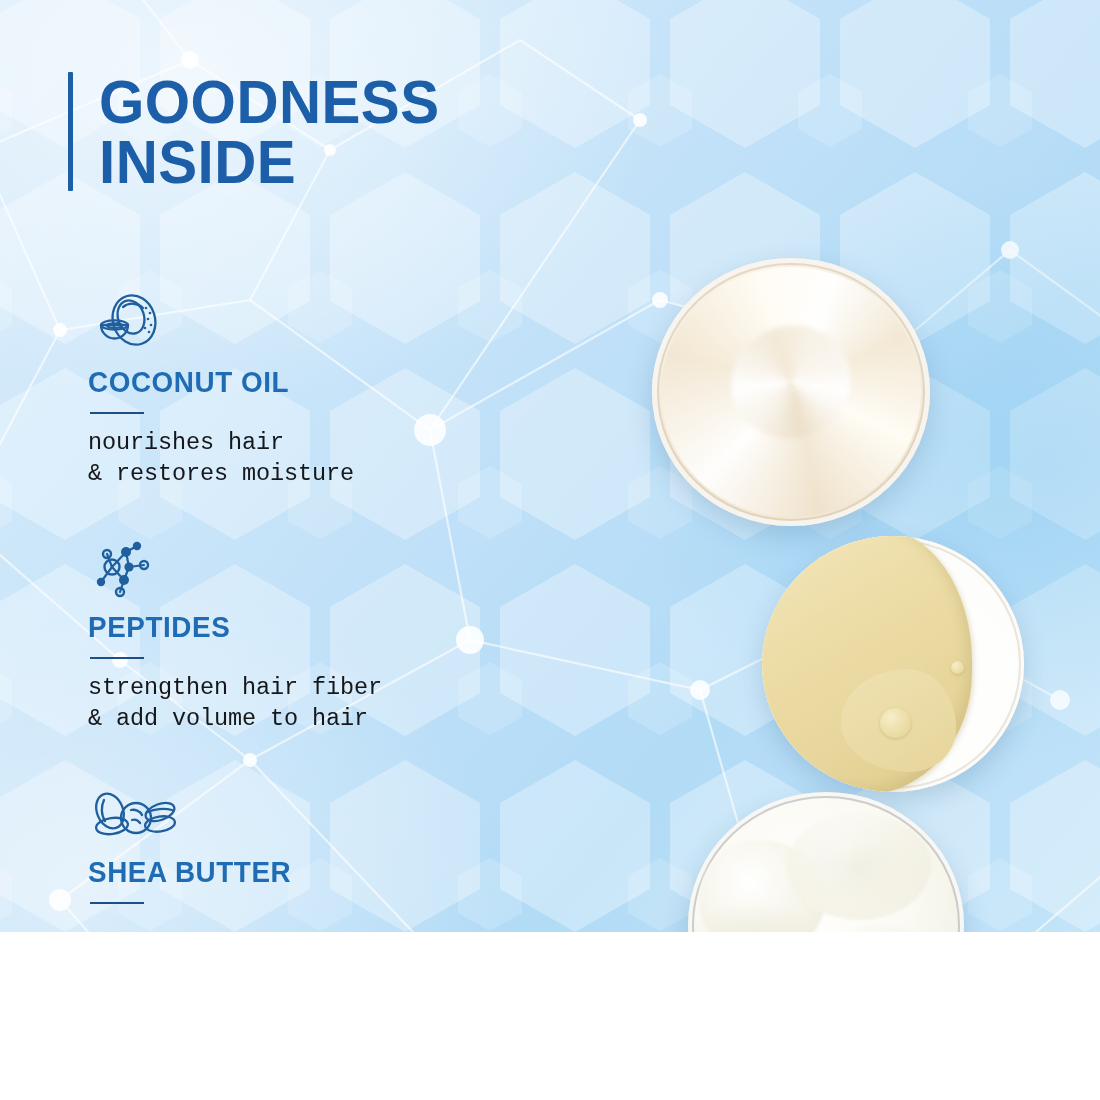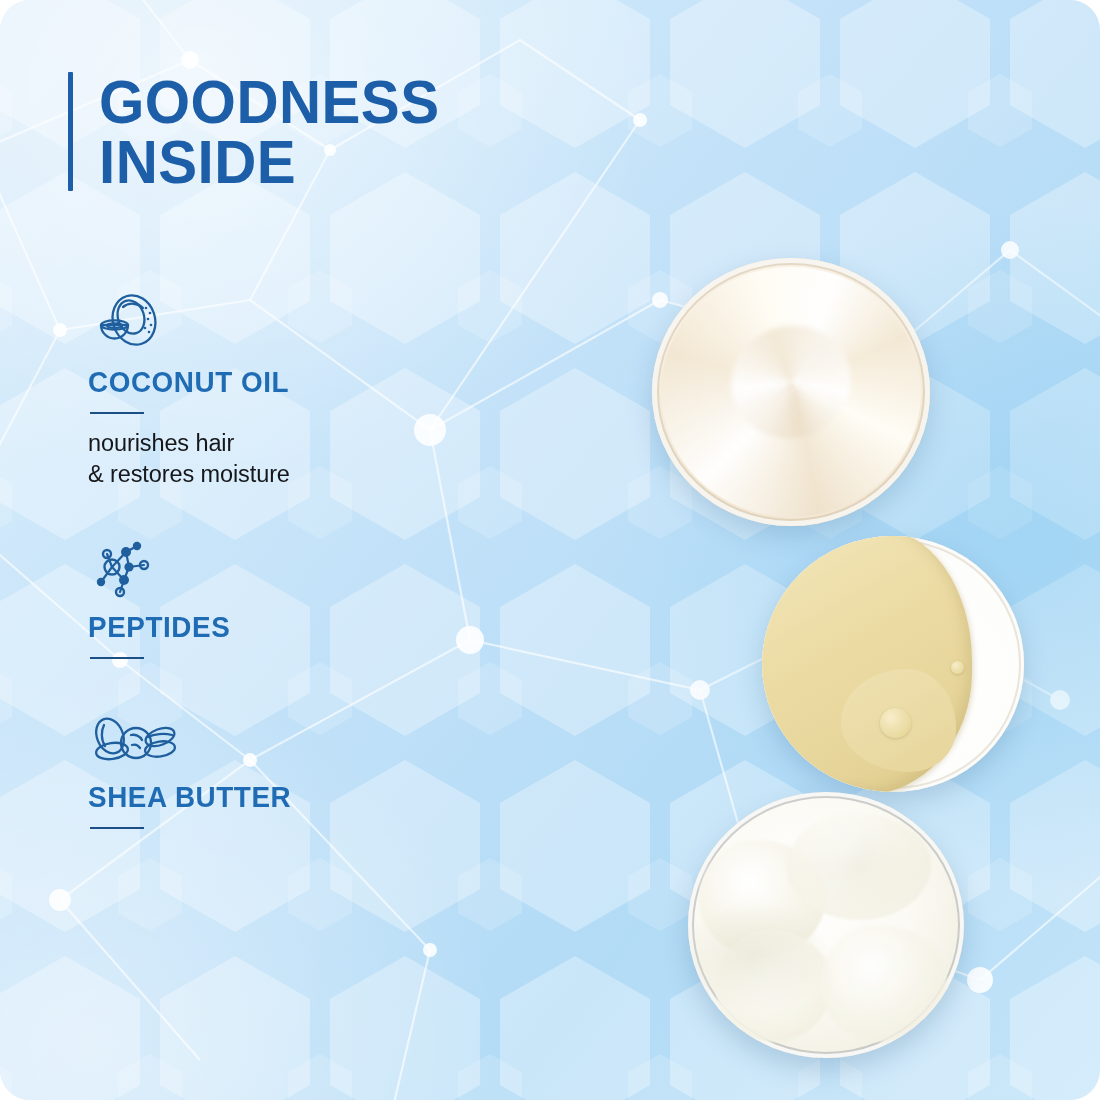--- a/index.html
+++ b/index.html
@@ -3,25 +3,24 @@
 <meta charset="utf-8">
 <style>
   html, body {
     margin: 0;
     padding: 0;
     background: #ffffff;
   }
   #infographic {
     position: relative;
     width: 1100px;
-    height: 1100px;
+    height: 932px;
     overflow: hidden;
     font-family: "DejaVu Sans", sans-serif;
     background: linear-gradient(130deg, #dcedfa 0%, #cfe8fa 22%, #bfe0f8 48%, #b2dbf6 70%, #c3e4f9 100%);
-    border-radius: 30px;
   }
 
   
   .bg-layer {
     position: absolute;
     inset: 0;
     pointer-events: none;
   }
   .bg-hexes { opacity: 1; }
   .bg-network { opacity: 1; }
@@ -89,21 +88,21 @@
     transform-origin: left center;
     white-space: nowrap;
   }
   .ing-rule {
     width: 54px;
     height: 2px;
     background: #1b4f86;
     margin: 13px 0 14px 2px;
   }
   .ing-desc {
-    font-family: Liberation Sans, sans-serif;
+    font-family: Liberation Mono, monospace;
     font-weight: 400;
     font-size: 23.5px;
     line-height: 1.30;
     color: #15171a;
     white-space: pre-line;
     letter-spacing: -0.1px;
   }
 
   
   .product-stack { position: absolute; inset: 0; pointer-events: none; }
@@ -354,20 +353,22 @@
             <circle cx="38" cy="15" r="5"></circle>
             <circle cx="49" cy="9" r="4.2"></circle>
             <circle cx="41" cy="30" r="4.6"></circle>
             <circle cx="36" cy="43" r="5"></circle>
             <circle cx="13" cy="45" r="4.2"></circle>
           </g>
         </svg>
       </div>
       <div class="ing-title">PEPTIDES</div>
       <div class="ing-rule"></div>
+      <div class="ing-desc">strengthen hair fiber
+&amp; add volume to hair</div>
     </div>
 
     <div class="ingredient">
       <div class="ing-icon">
         <svg width="92" height="56" viewBox="0 0 92 56" aria-hidden="true">
           <g fill="none" stroke="#1f5f9e" stroke-width="2.3" stroke-linecap="round" stroke-linejoin="round">
             <ellipse cx="22" cy="23" rx="13" ry="18" transform="rotate(-22 22 23)"></ellipse>
             <path d="M16,12 C13,18 13,27 17,33"></path>
             <ellipse cx="24" cy="38" rx="16" ry="8" transform="rotate(-8 24 38)"></ellipse>
             <circle cx="48" cy="30" r="15"></circle>

